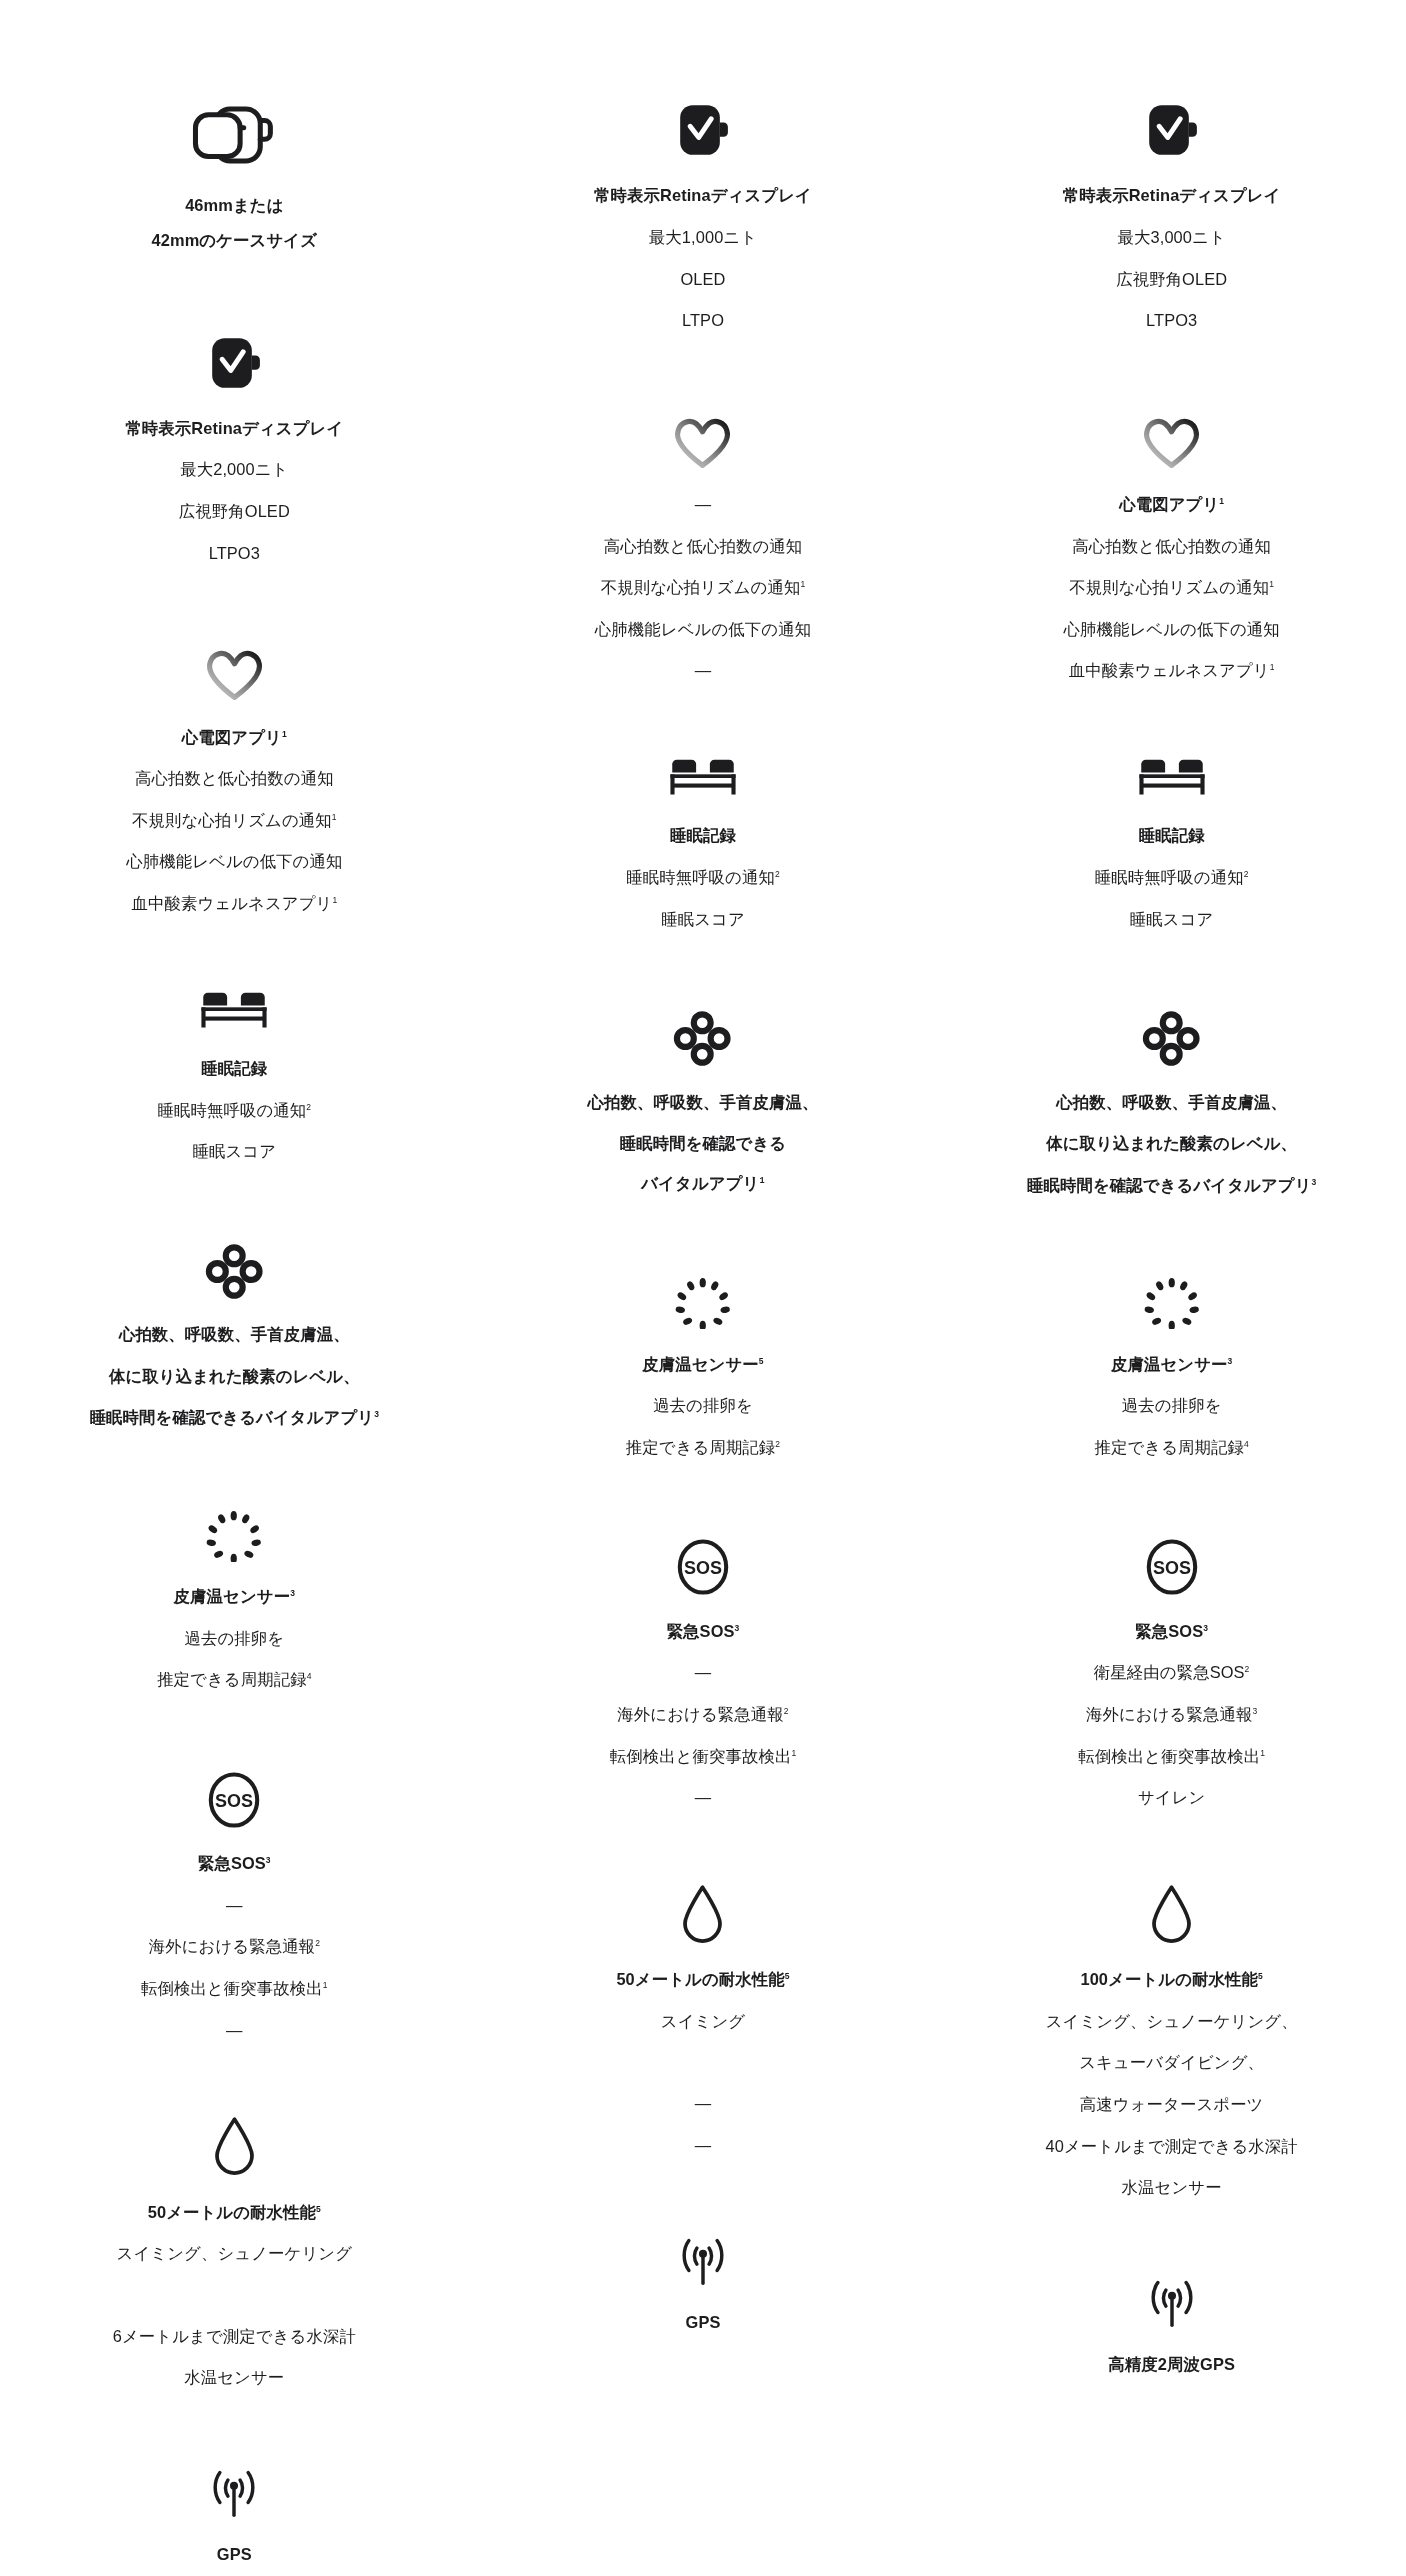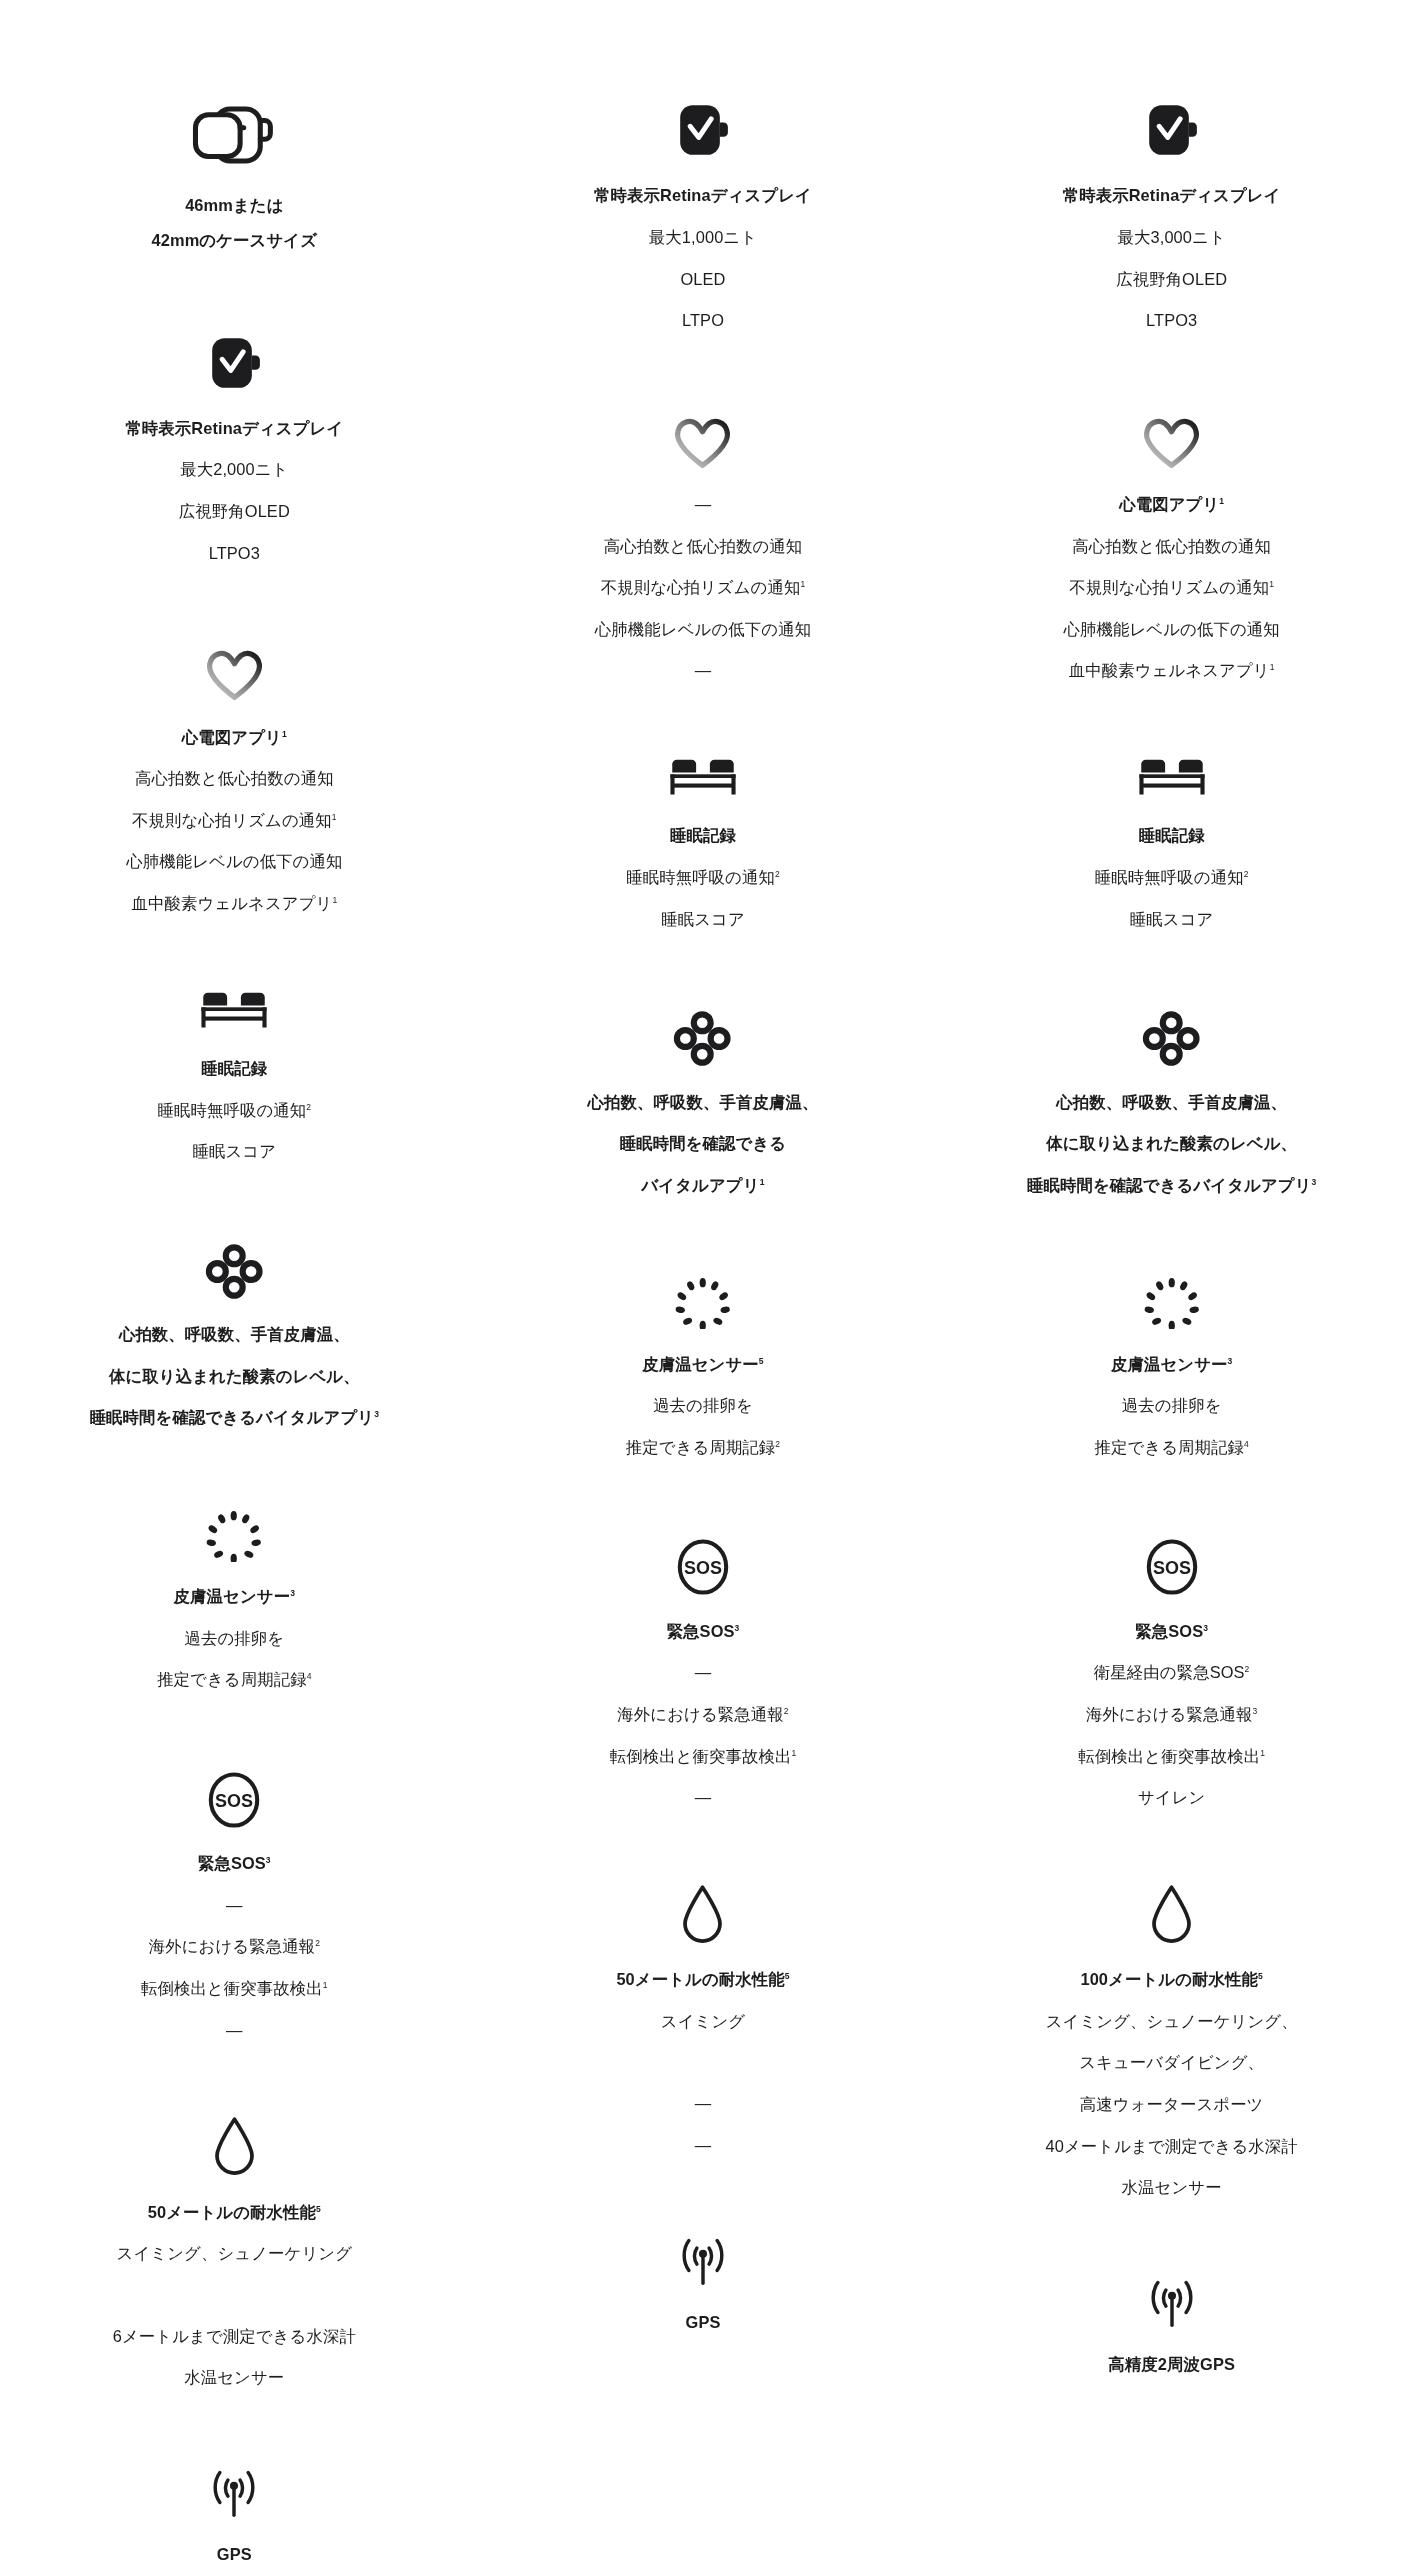--- a/index.html
+++ b/index.html
@@ -271,21 +271,21 @@
           <svg width="59" height="57" viewBox="0 0 105 100">
         <circle cx="52" cy="22" r="15" fill="none" stroke="#1d1d1f" stroke-width="11"></circle>
         <circle cx="22" cy="50" r="15" fill="none" stroke="#1d1d1f" stroke-width="11"></circle>
         <circle cx="82" cy="50" r="15" fill="none" stroke="#1d1d1f" stroke-width="11"></circle>
         <circle cx="52" cy="78" r="15" fill="none" stroke="#1d1d1f" stroke-width="11"></circle>
       </svg>
         </div>
         <div class="lines">
           <div class="line bold" style="margin-top: 0px;">心拍数、呼吸数、手首皮膚温、</div>
           <div class="line bold" style="margin-top: 17px;">睡眠時間を確認できる</div>
-          <div class="line bold" style="margin-top: 17px;">バイタルアプリ<span class="sup">1</span></div>
+          <div class="line bold" style="margin-top: 17px; font-family: Liberation Mono, monospace;">バイタルアプリ<span class="sup">1</span></div>
         </div>
       </div>
       <div class="feature" style="margin-bottom: 79px;">
         <div class="icon-wrap" style="height: 53px; margin-bottom: 22.3px;">
           <svg width="60" height="53" viewBox="0 0 115 100">
         <g fill="#1d1d1f">
           <ellipse cx="34" cy="18" rx="6" ry="9" transform="rotate(-28 34 18)"></ellipse>
           <ellipse cx="57" cy="12" rx="6" ry="9"></ellipse>
           <ellipse cx="80" cy="18" rx="6" ry="9" transform="rotate(28 80 18)"></ellipse>
           <ellipse cx="17" cy="38" rx="6" ry="9" transform="rotate(-55 17 38)"></ellipse>

